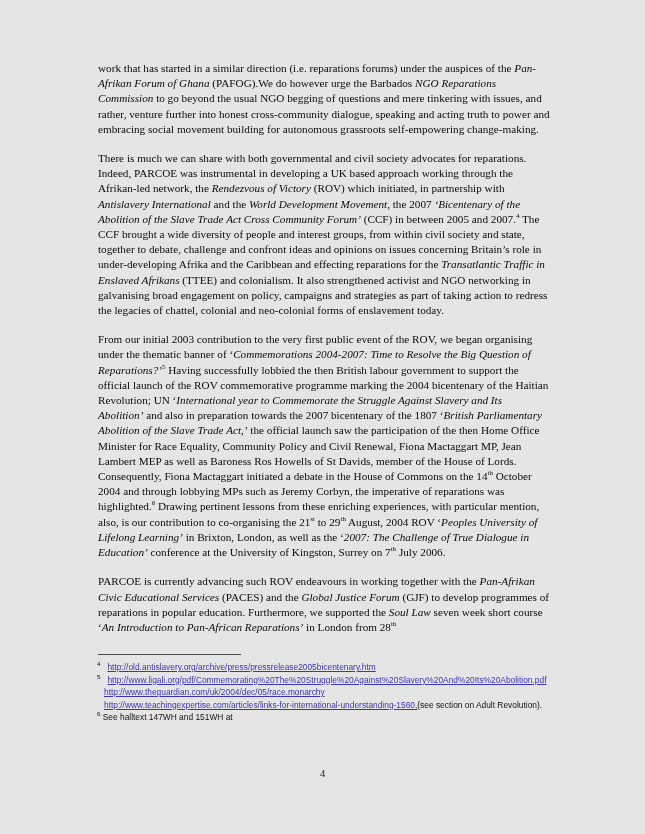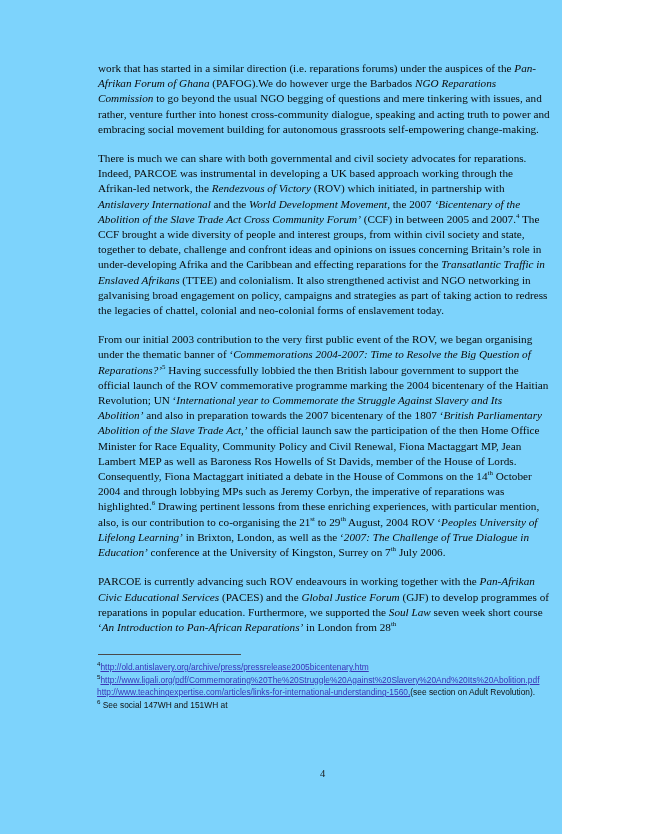--- a/index.html
+++ b/index.html
@@ -2,23 +2,23 @@
 <html><head>
 <meta charset="utf-8">
 <style>
   html, body {
     margin: 0;
     padding: 0;
     background: #ffffff;
   }
   .page {
     position: relative;
-    width: 562px;
+    width: 645px;
     height: 834px;
-    background: #7dd3fc;
+    background: #e5e5e5;
     overflow: hidden;
     font-family: "Liberation Serif", "DejaVu Serif", serif;
     color: #000000;
   }
   .body-block {
     position: absolute;
     left: 98px;
     top: 61px;
     width: 452px;
   }
@@ -63,20 +63,21 @@
   }
   .fn-line .marker {
     font-size: 6.2px;
     vertical-align: super;
     line-height: 0;
     color: #111;
   }
   a.url {
     color: #3b34b8;
     word-break: break-all;
+    margin-left: 7px;
   }
   .fn-plain { color: #111111; }
   .page-number {
     position: absolute;
     left: 0;
     top: 768px;
     width: 645px;
     text-align: center;
     font-family: "Liberation Serif", "DejaVu Serif", serif;
     font-size: 10.5px;
@@ -93,19 +94,20 @@
     <p class="para"><span>There is much we can share with both governmental and civil society advocates for reparations. Indeed, PARCOE was instrumental in developing a UK based approach working through the Afrikan-led network, the </span><i>Rendezvous of Victory</i><span> (ROV) which initiated, in partnership with </span><i>Antislavery International</i><span> and the </span><i>World Development Movement,</i><span> the 2007 </span><i>‘Bicentenary of the Abolition of the Slave Trade Act Cross Community Forum’</i><span> (CCF) in between 2005 and 2007.</span><sup>4</sup><span> The CCF brought a wide diversity of people and interest groups, from within civil society and state, together to debate, challenge and confront ideas and opinions on issues concerning Britain’s role in under-developing Afrika and the Caribbean and effecting reparations for the </span><i>Transatlantic Traffic in Enslaved Afrikans</i><span> (TTEE) and colonialism. It also strengthened activist and NGO networking in galvanising broad engagement on policy, campaigns and strategies as part of taking action to redress the legacies of chattel, colonial and neo-colonial forms of enslavement today.</span></p>
     <p class="para"><span>From our initial 2003 contribution to the very first public event of the ROV, we began organising under the thematic banner of ‘</span><i>Commemorations 2004-2007: Time to Resolve the Big Question of Reparations?’</i><sup>5</sup><span> Having successfully lobbied the then British labour government to support the official launch of the ROV commemorative programme marking the 2004 bicentenary of the Haitian Revolution; UN ‘</span><i>International year to Commemorate the Struggle Against Slavery and Its Abolition’</i><span> and also in preparation towards the 2007 bicentenary of the 1807 ‘</span><i>British Parliamentary Abolition of the Slave Trade Act,’</i><span> the official launch saw the participation of the then Home Office Minister for Race Equality, Community Policy and Civil Renewal, Fiona Mactaggart MP, Jean Lambert MEP as well as Baroness Ros Howells of St Davids, member of the House of Lords. Consequently, Fiona Mactaggart initiated a debate in the House of Commons on the 14</span><sup>th</sup><span> October 2004 and through lobbying MPs such as Jeremy Corbyn, the imperative of reparations was highlighted.</span><sup>6</sup><span> Drawing pertinent lessons from these enriching experiences, with particular mention, also, is our contribution to co-organising the 21</span><sup>st</sup><span> to 29</span><sup>th</sup><span> August, 2004 ROV ‘</span><i>Peoples University of Lifelong Learning’</i><span> in Brixton, London, as well as the ‘</span><i>2007: The Challenge of True Dialogue in Education’</i><span> conference at the University of Kingston, Surrey on 7</span><sup>th</sup><span> July 2006.</span></p>
     <p class="para tight"><span>PARCOE is currently advancing such ROV endeavours in working together with the </span><i>Pan-Afrikan Civic Educational Services</i><span> (PACES) and the </span><i>Global Justice Forum</i><span> (GJF) to develop programmes of reparations in popular education. Furthermore, we supported the </span><i>Soul Law</i><span> seven week short course ‘</span><i>An Introduction to Pan-African Reparations’</i><span> in London from 28</span><sup>th</sup></p>
   </div>
 
   <div class="fn-sep"></div>
 
   <div class="footnotes">
       <div class="fn-line"><span class="marker">4</span><a class="url" href="#">http://old.antislavery.org/archive/press/pressrelease2005bicentenary.htm</a></div>
       <div class="fn-line"><span class="marker">5</span><a class="url" href="#">http://www.ligali.org/pdf/Commemorating%20The%20Struggle%20Against%20Slavery%20And%20Its%20Abolition.pdf</a></div>
+      <div class="fn-line"><a class="url" href="#"> http://www.theguardian.com/uk/2004/dec/05/race.monarchy</a></div>
       <div class="fn-line"><a class="url" href="#">http://www.teachingexpertise.com/articles/links-for-international-understanding-1560,</a><span class="fn-plain">(see section on Adult Revolution).</span></div>
-      <div class="fn-line"><span class="marker">6</span><span class="fn-plain"> See social 147WH and 151WH at</span></div>
+      <div class="fn-line"><span class="marker">6</span><span class="fn-plain"> See halltext 147WH and 151WH at</span></div>
     </div>
 
   <div class="page-number">4</div>
 
 </div>
 
 </body></html>

